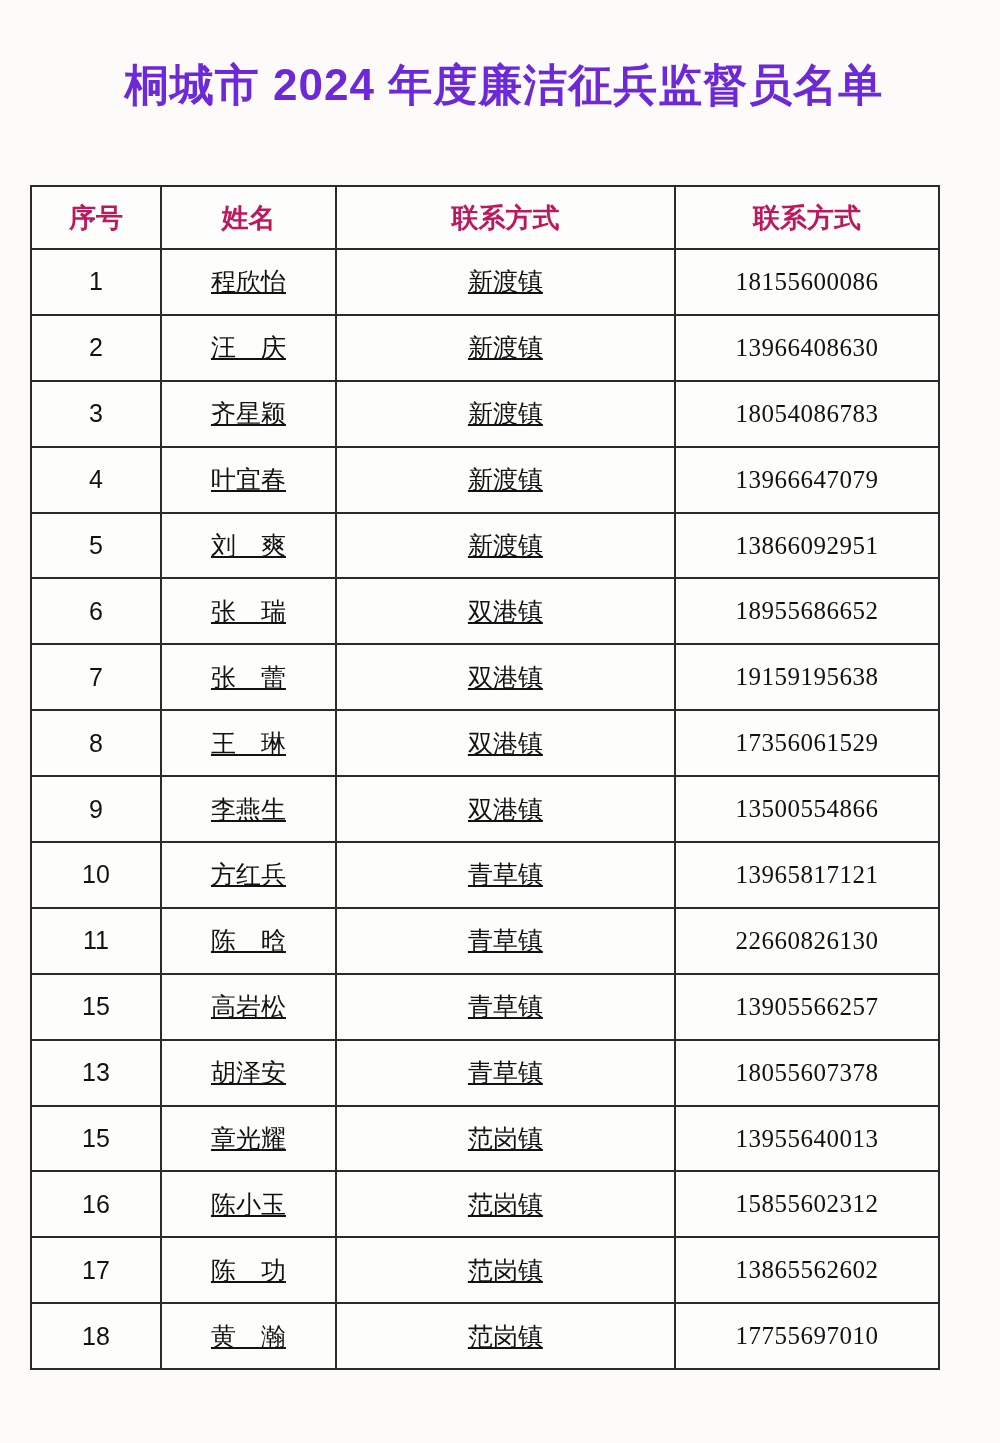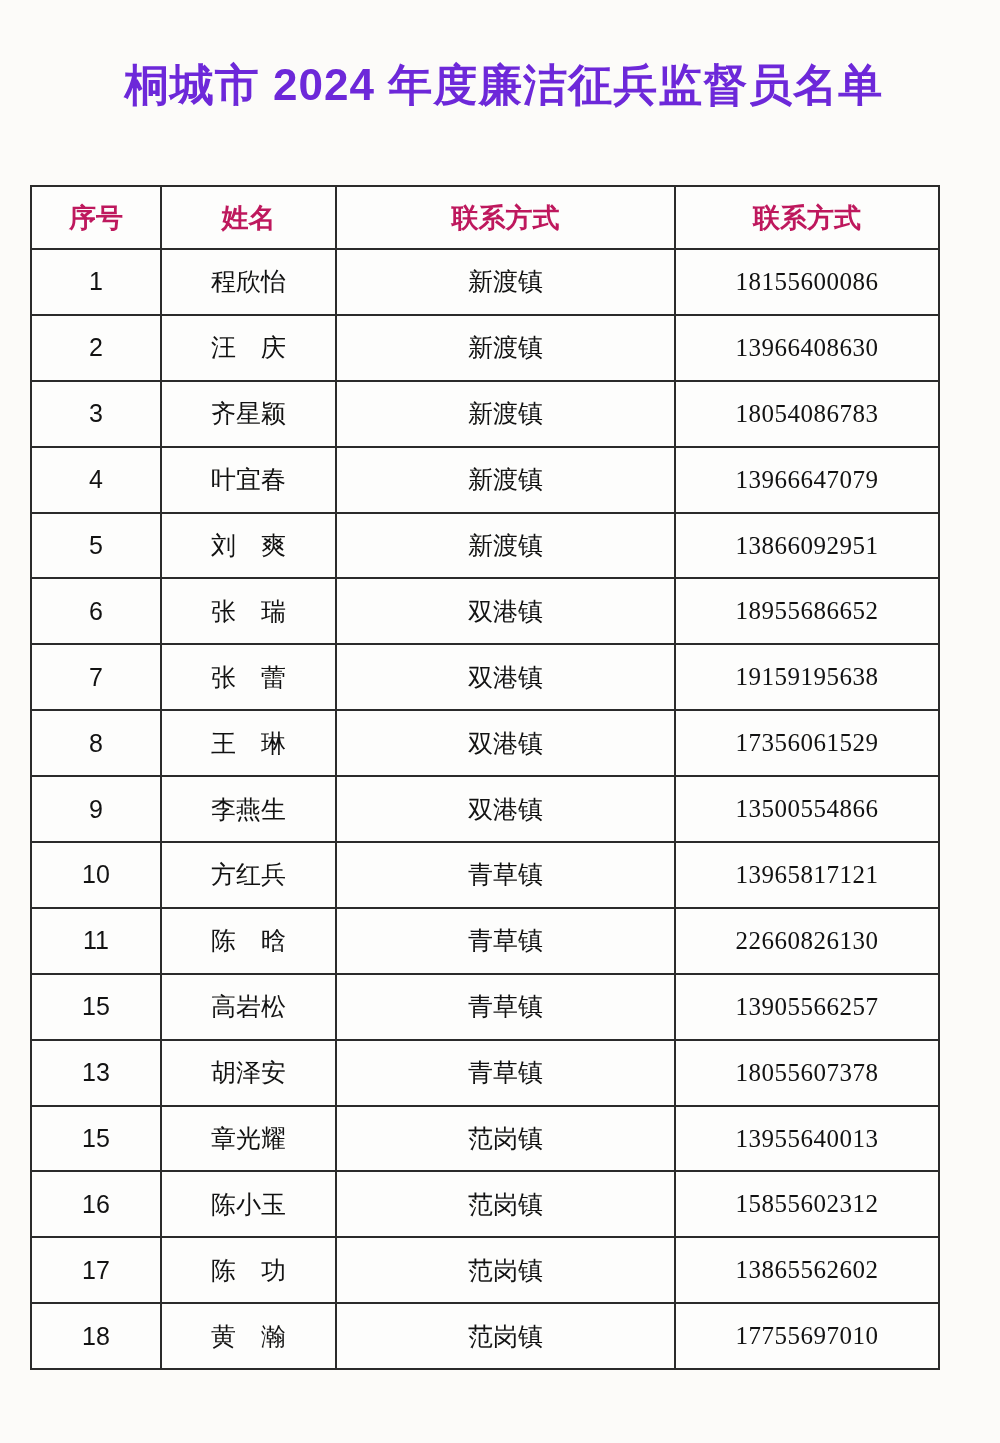--- a/index.html
+++ b/index.html
@@ -60,20 +60,21 @@
   col.c-unit  { width: 37.3%; }
   col.c-phone { width: 29.1%; }
   td.cell-no {
     font-family: "Liberation Sans", "DejaVu Sans", sans-serif;
     font-size: 26px;
     font-weight: 500;
   }
   td.cell-name, td.cell-unit {
     font-family: "Liberation Serif", "DejaVu Serif", serif;
     font-size: 25px;
+    text-decoration: underline;
   }
   td.cell-phone {
     font-family: Liberation Serif, serif;
     font-size: 27px;
     letter-spacing: 0.5px;
     margin-left: 29px;
   }
 </style>
 </head>
 <body>

